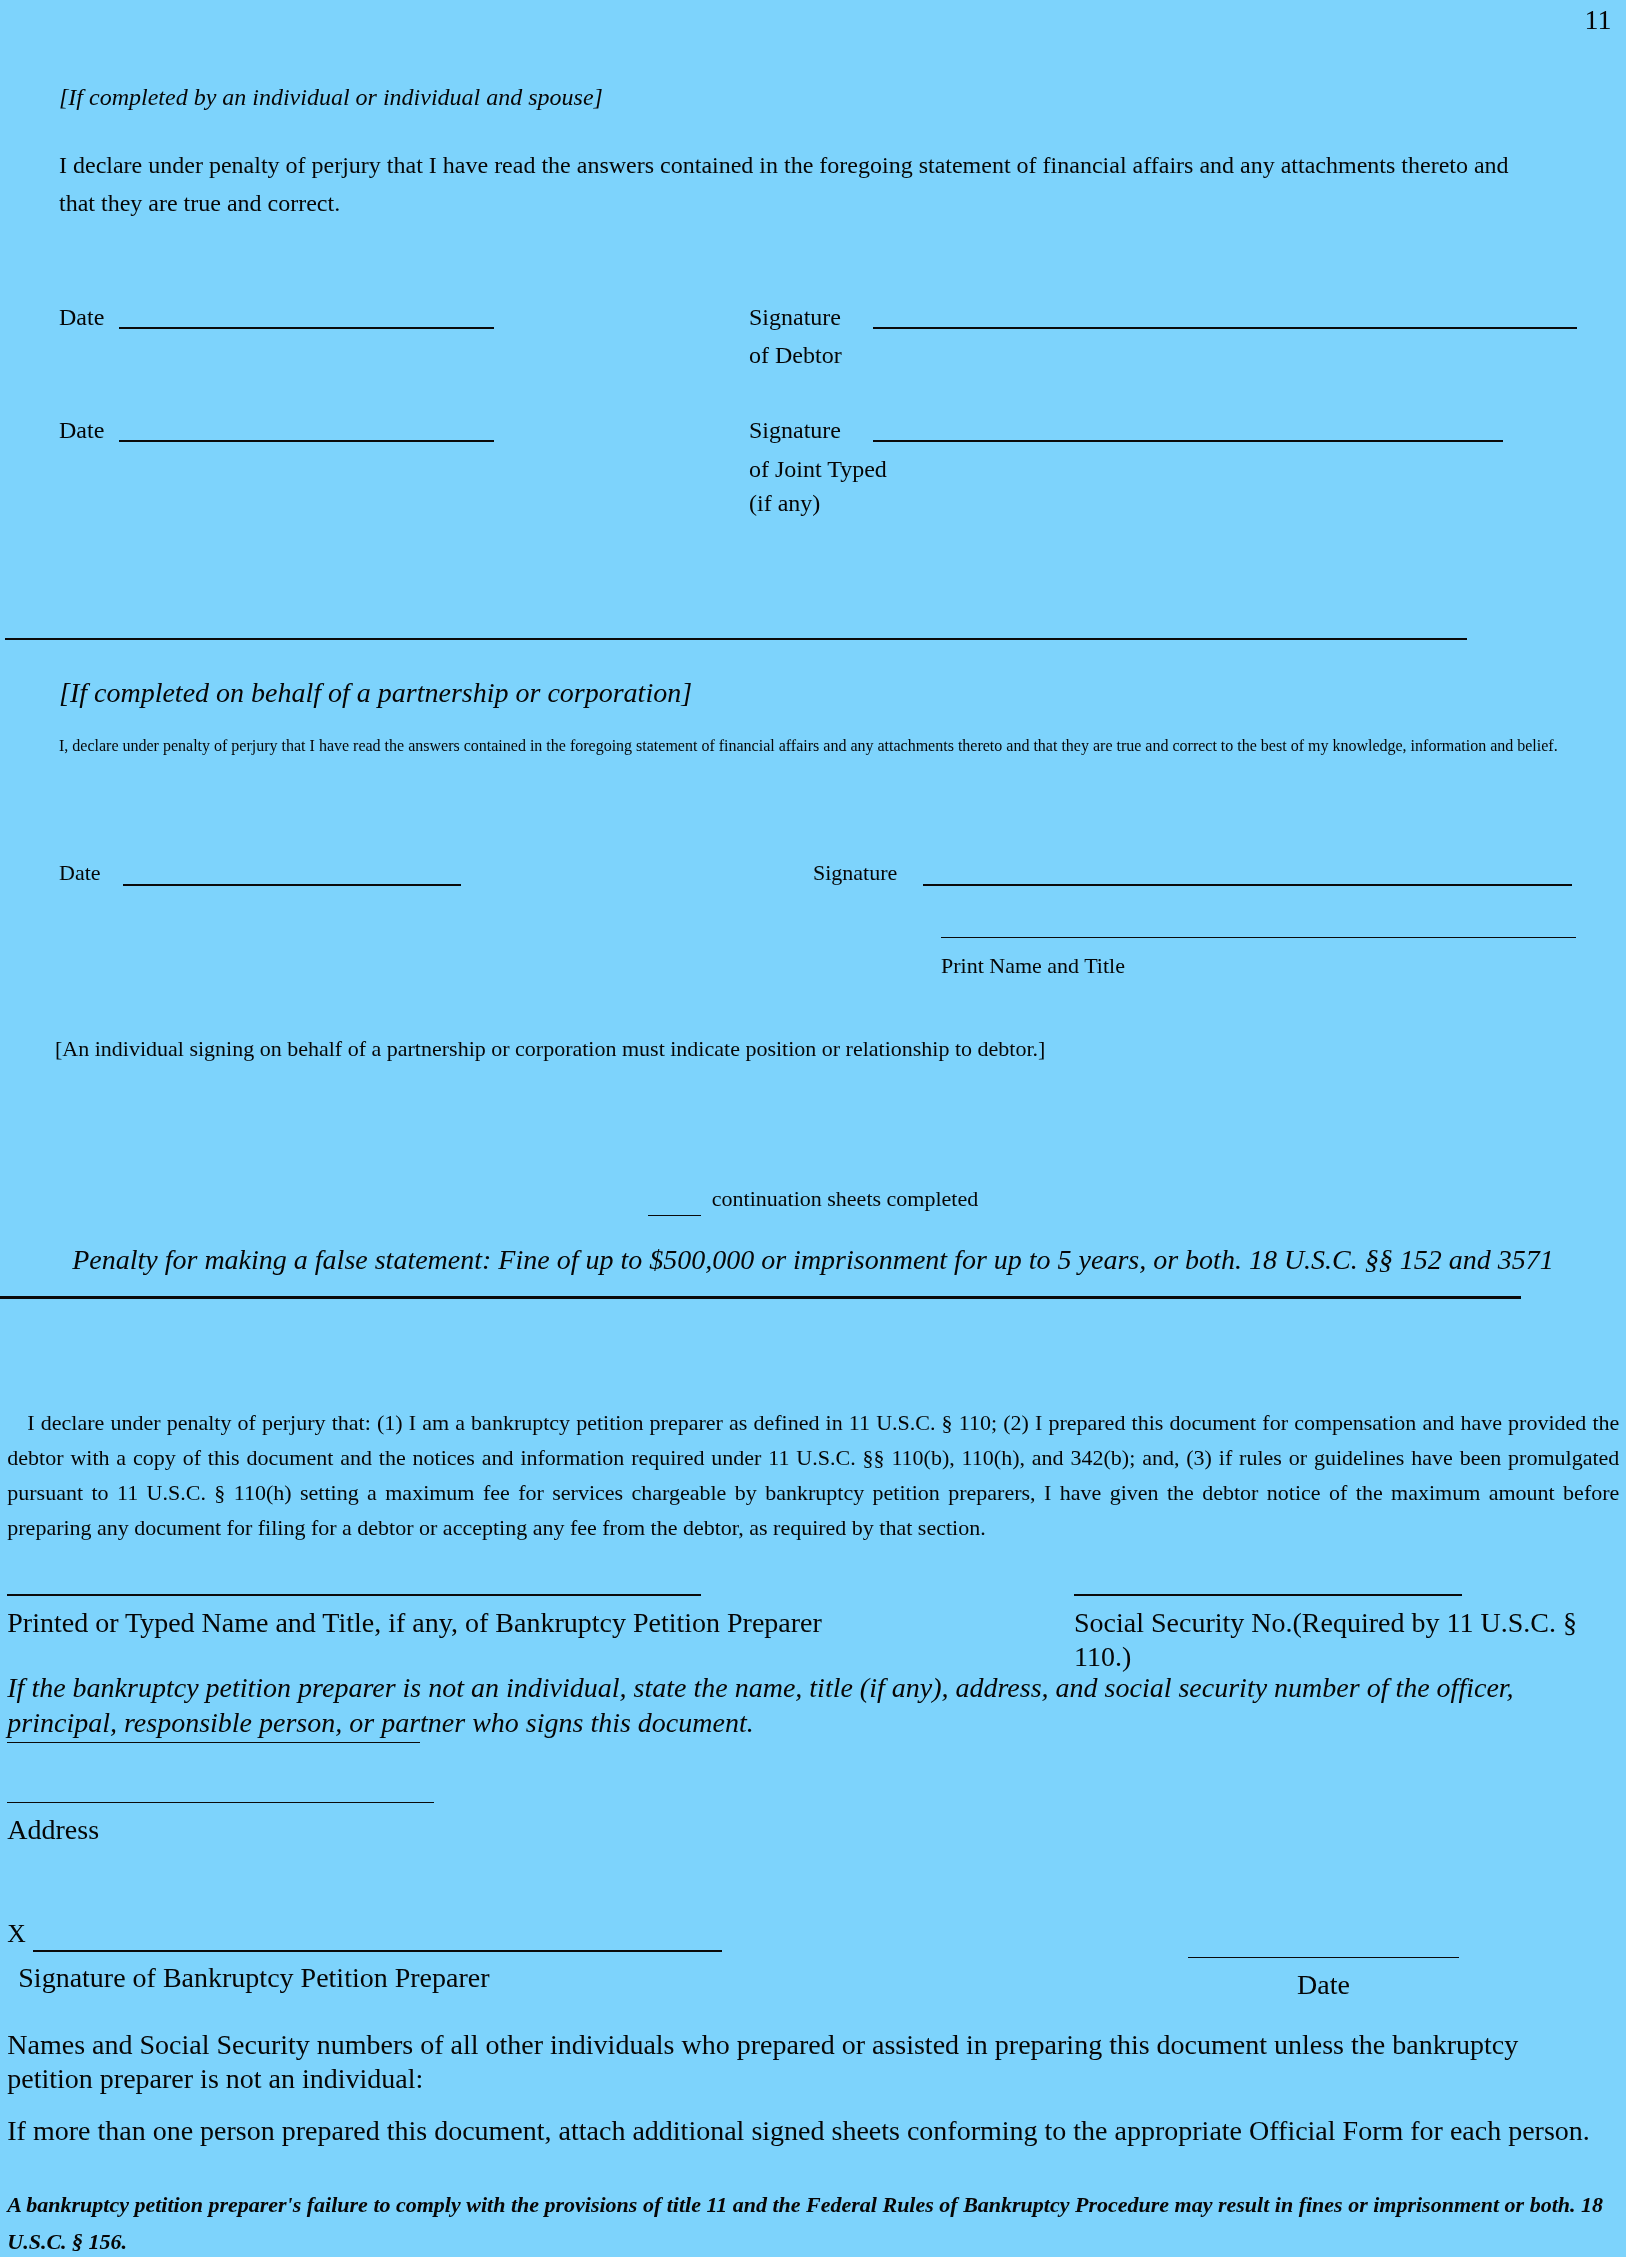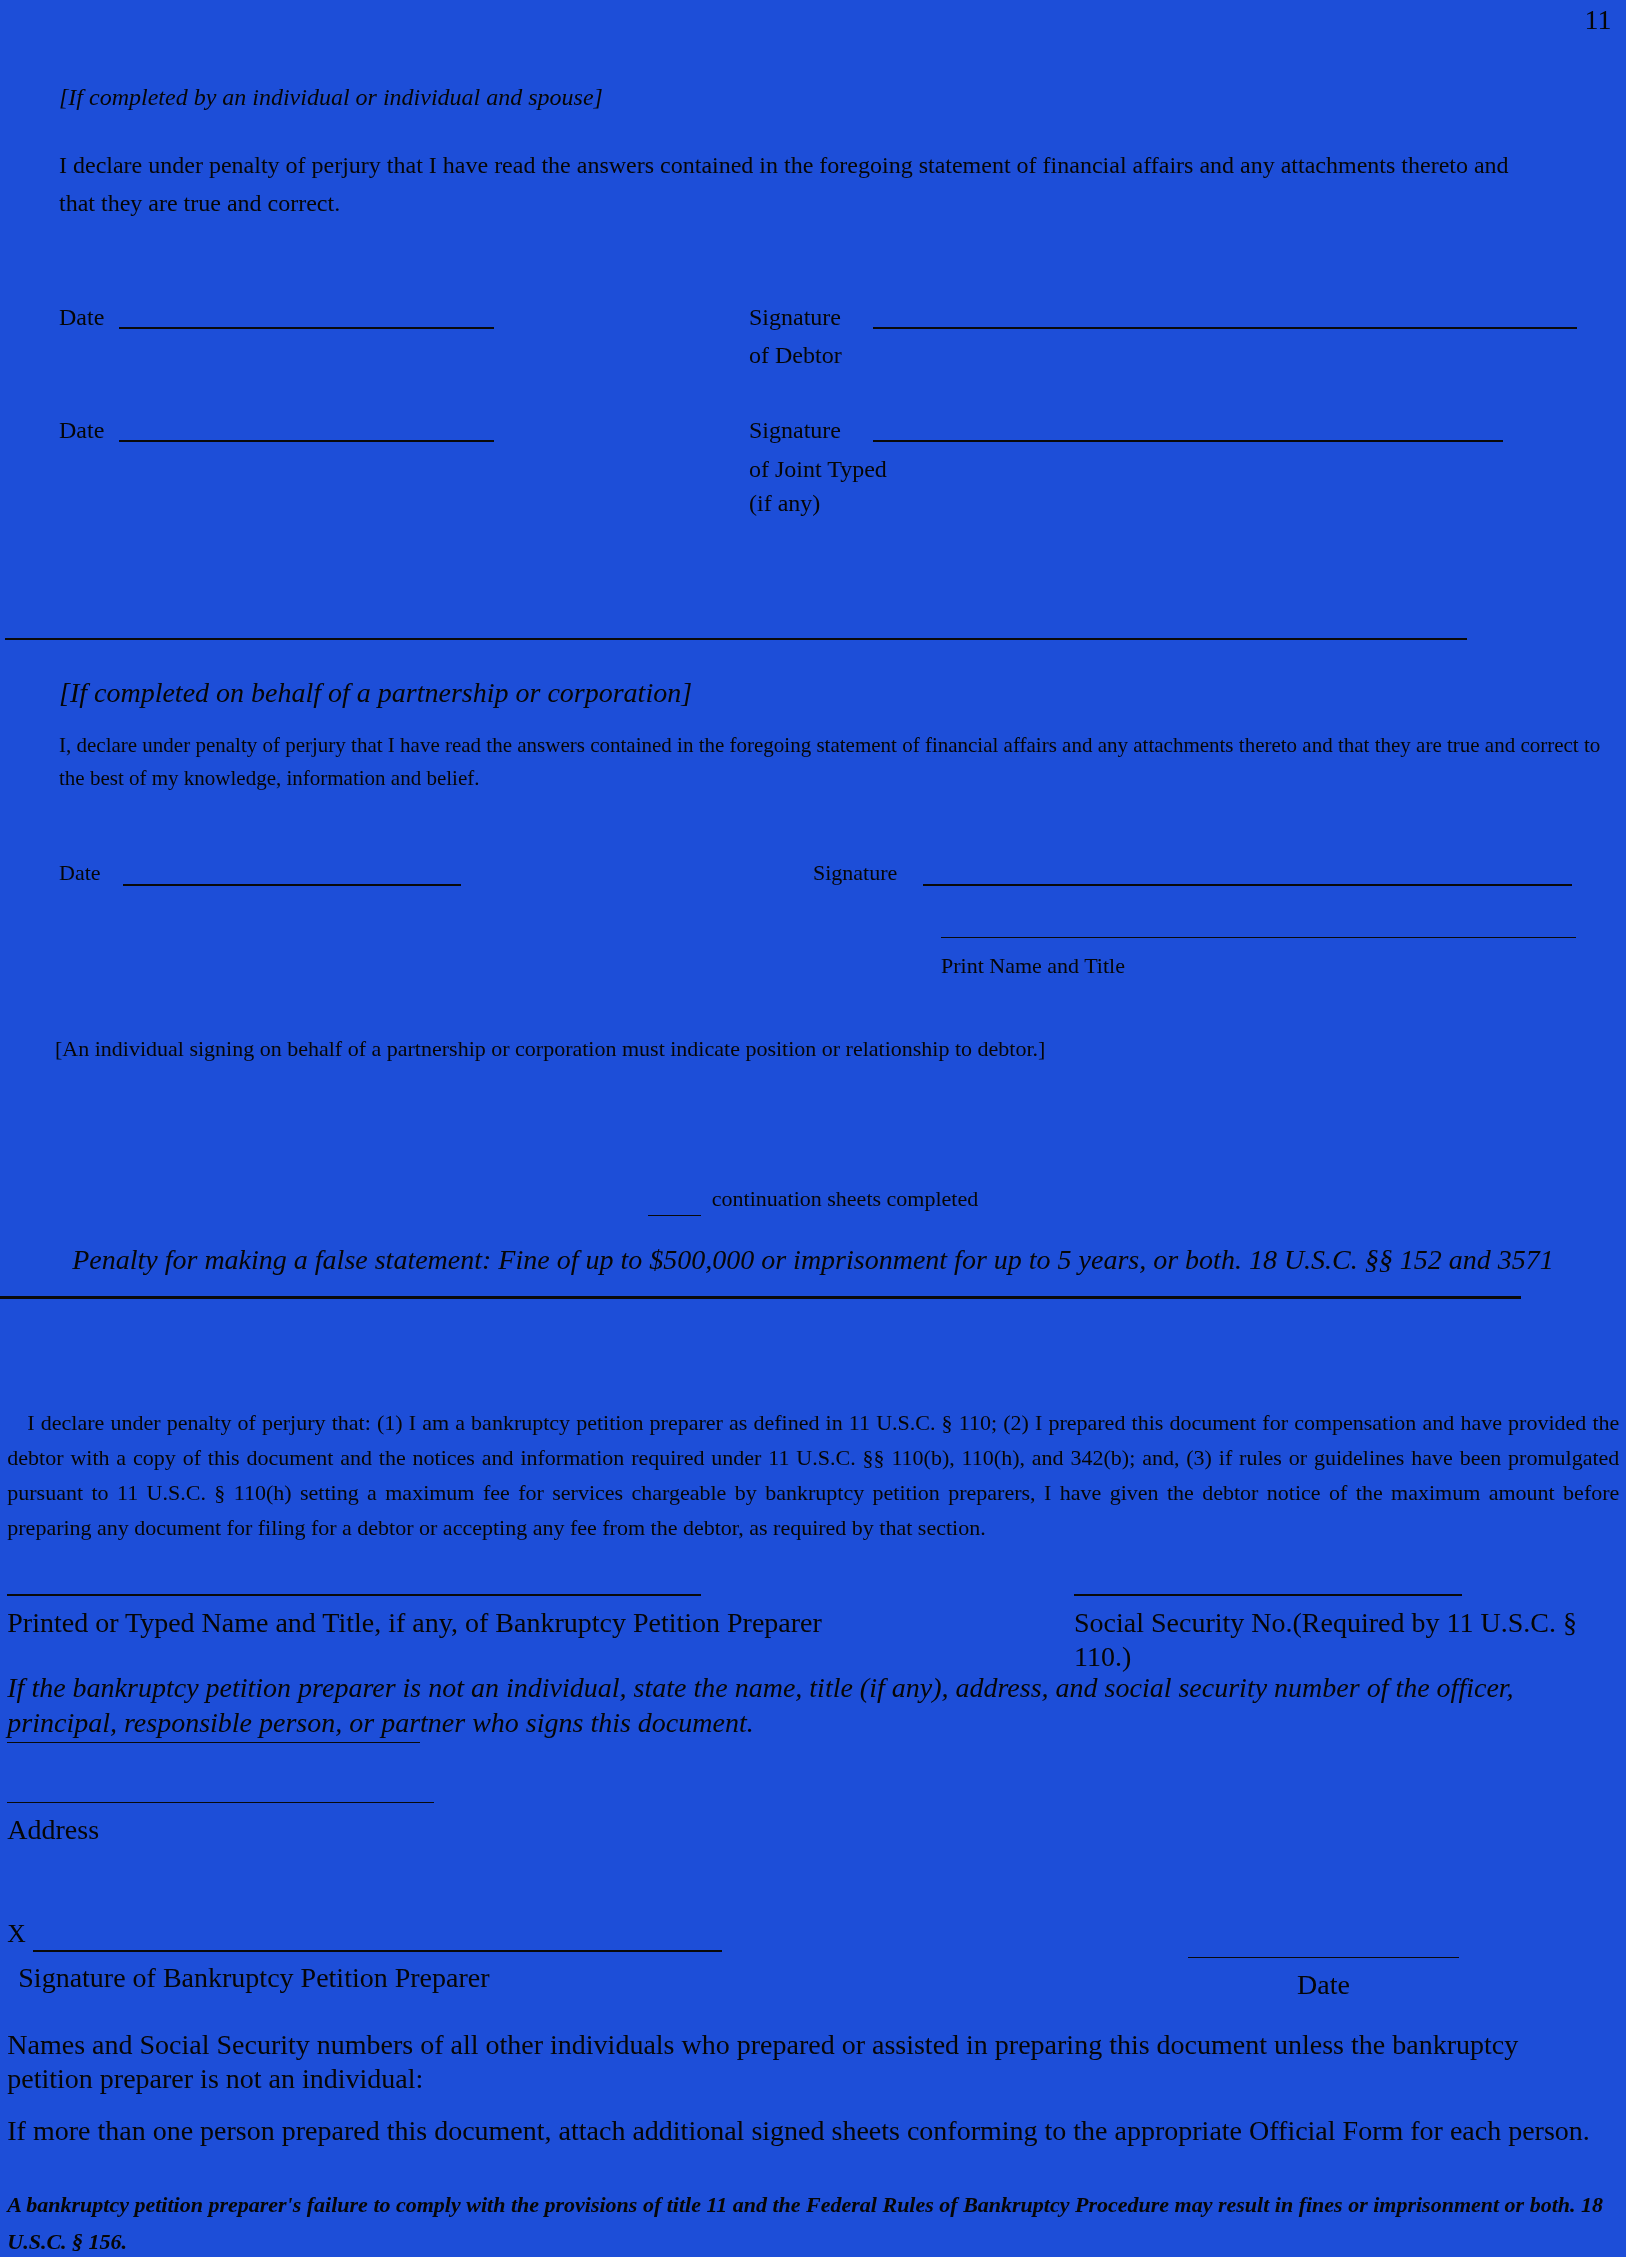--- a/index.html
+++ b/index.html
@@ -1,19 +1,19 @@
 <!DOCTYPE html>
 <html style="font-size:14.6px"><head>
 <meta charset="utf-8">
 <style>
   html,body{margin:0;padding:0;background:#9a9a9a;}
   .page{
     position:relative;
     width:1626px;height:2258px;
-    background:#1d4ed8;
+    background:#7dd3fc;
     font-family:"Liberation Serif", serif;
     color:#060606;
     overflow:hidden;
   }
   .abs{position:absolute;}
   .it{font-style:italic;}
   .bd{font-weight:bold;}
   .line{position:absolute;border-bottom:2.7px solid #0a0a0a;height:0;}
   .thin{border-bottom-width:1.8px;}
   .fs26{font-size:24px;line-height:38px;}
@@ -31,21 +31,21 @@
   #s1-r1-sig-line{left:873px;top:327px;width:704px;}
   #s1-r1-sig-sub{left:749px;top:336px;}
   #s1-r2-date-label{left:59px;top:411px;}
   #s1-r2-date-line{left:119px;top:440px;width:375px;}
   #s1-r2-sig-label{left:749px;top:411px;}
   #s1-r2-sig-line{left:873px;top:440px;width:630px;}
   #s1-r2-sig-sub{left:749px;top:450px;}
   #s1-r2-sig-sub2{left:749px;top:484px;}
   #divider-1{left:4.6px;top:638px;width:1462px;}
   #s2-instruction{left:59px;top:676px;}
-  #s2-declaration{left:59px;top:729px;width:1553px;font-size:21px;line-height:33px;}
+  #s2-declaration{left:59px;top:729px;width:1553px;font-size:16px;line-height:33px;}
   #s2-date-label{left:59px;top:855px;}
   #s2-date-line{left:123px;top:884px;width:338px;}
   #s2-sig-label{left:813px;top:855px;}
   #s2-sig-line{left:923px;top:884px;width:649px;}
   #s2-print-line{left:941px;top:937px;width:635px;}
   #s2-print-label{left:941px;top:948px;}
   #s2-note{left:55px;top:1031px;}
   #cont-row{left:0;top:1181px;width:1626px;display:flex;justify-content:center;align-items:flex-end;}
   #cont-line{display:inline-block;width:53px;border-bottom:1.8px solid #0a0a0a;height:27.4px;margin-right:11px;}
   #penalty{left:0;top:1243px;width:1626px;}

